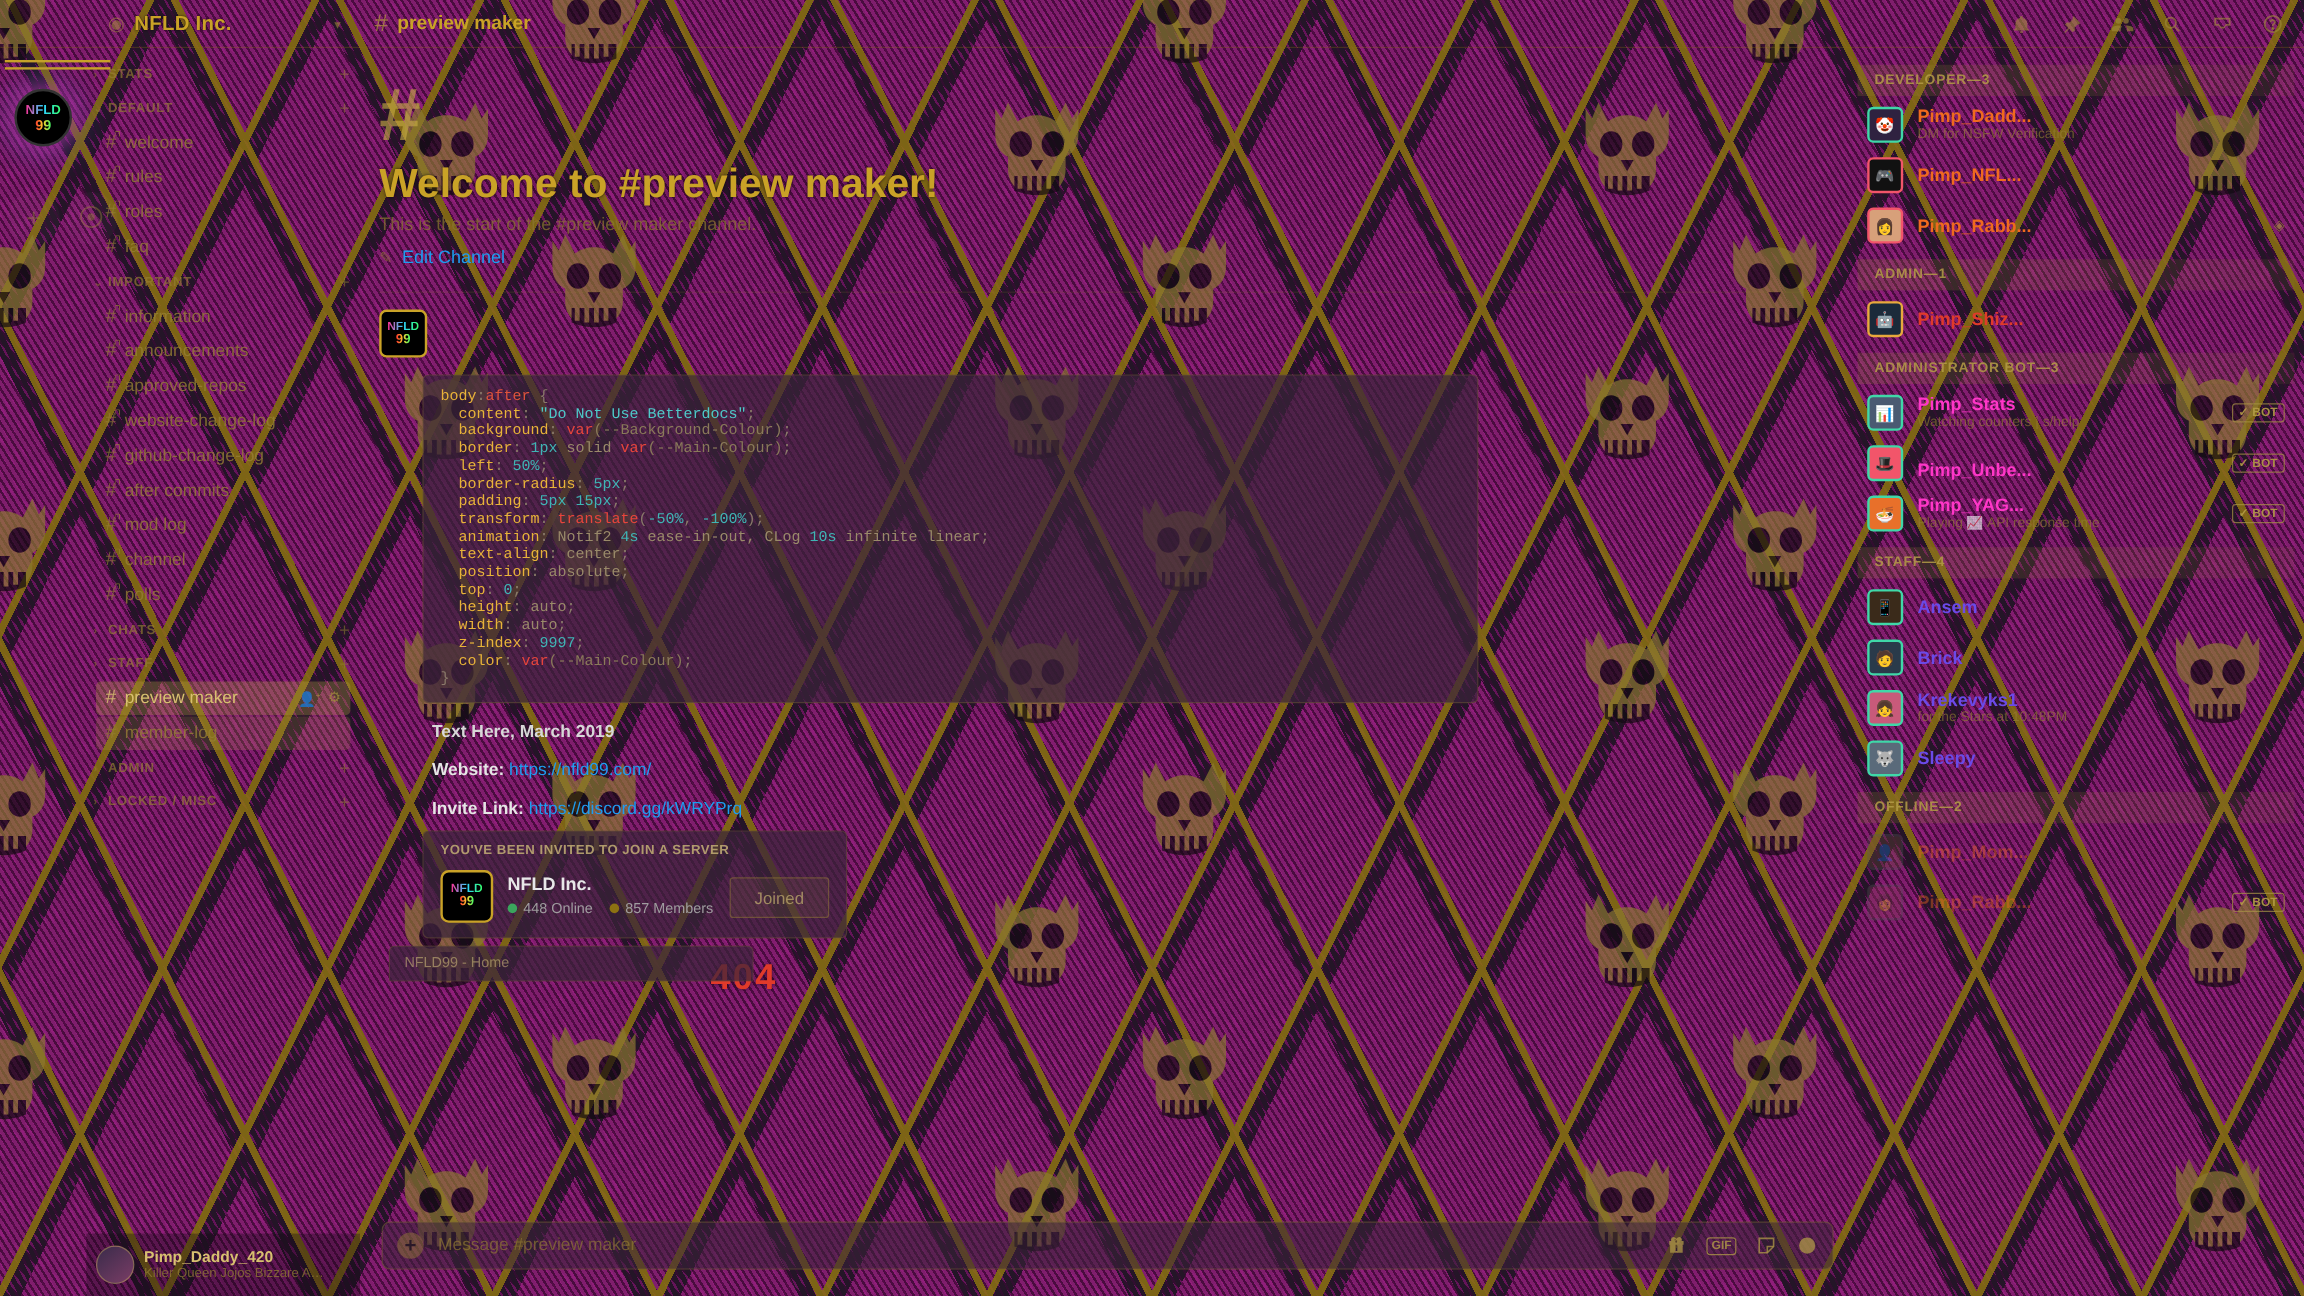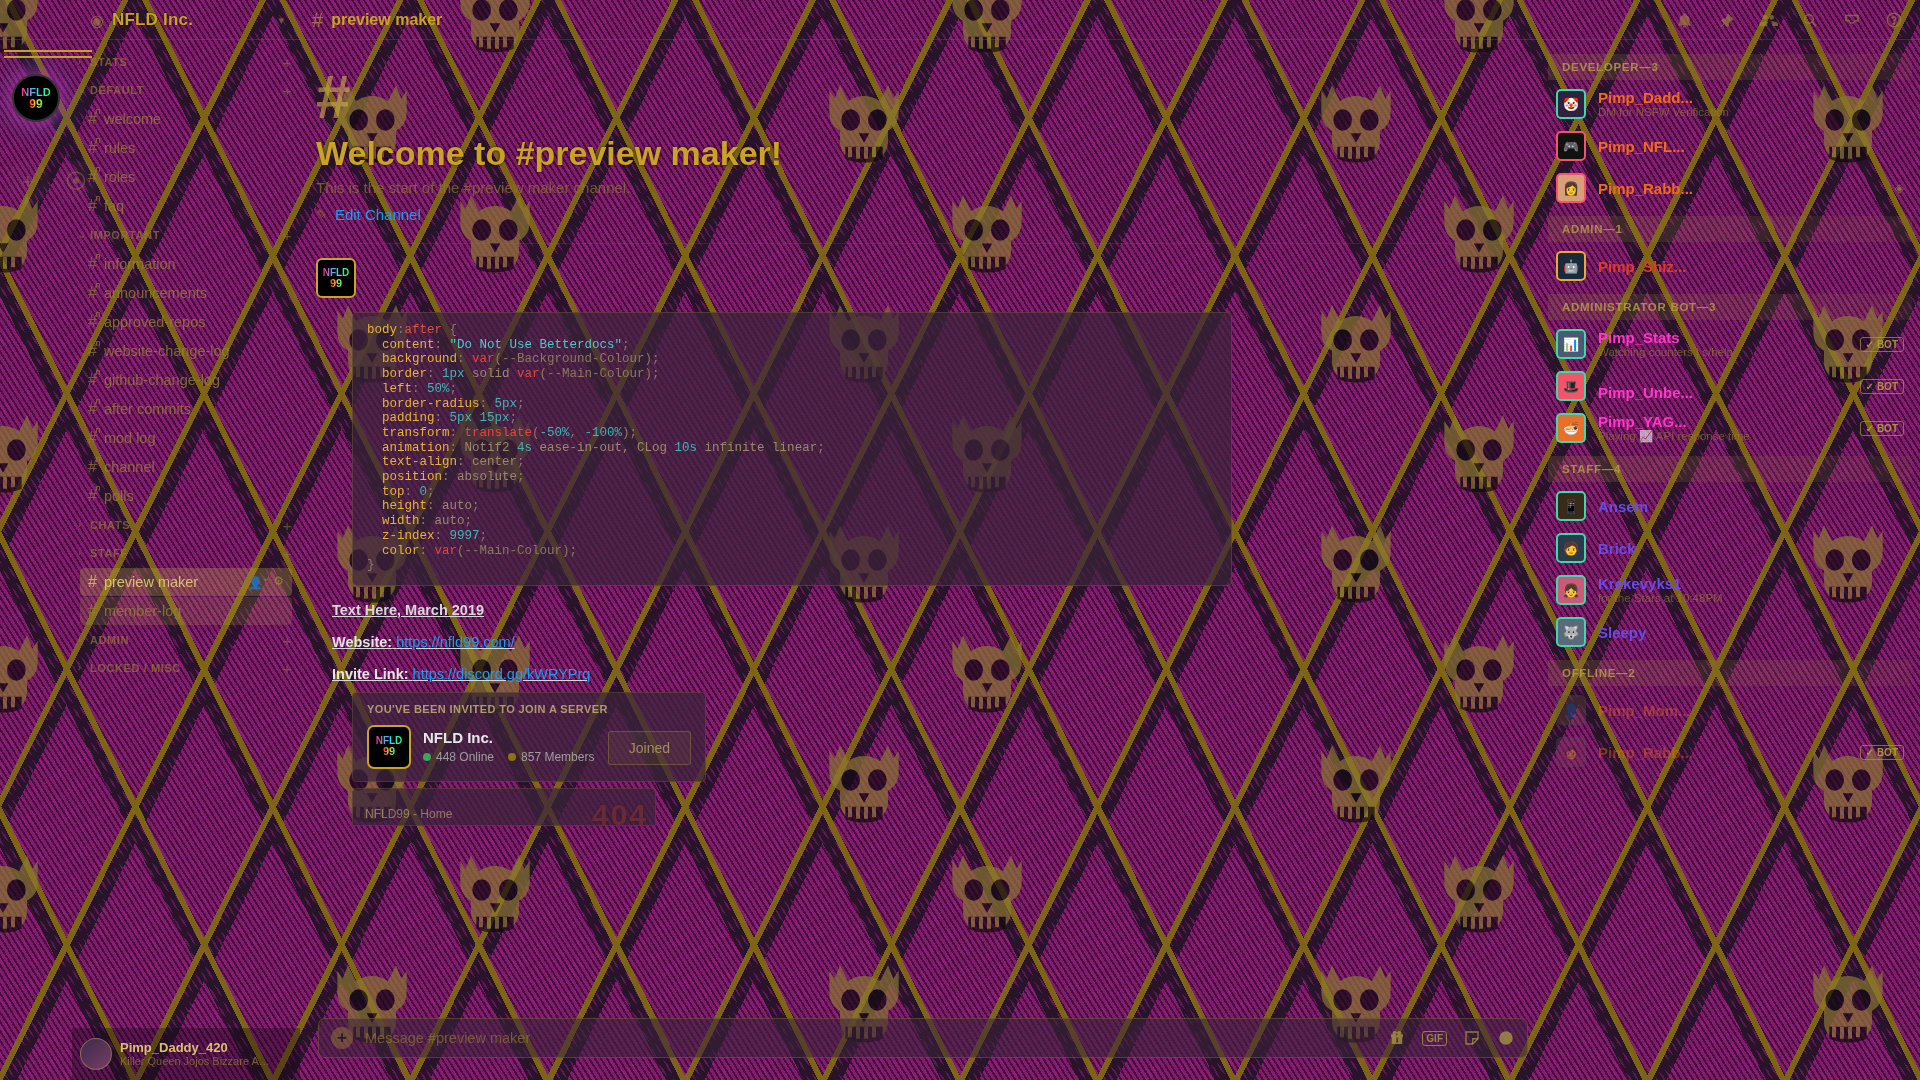--- a/index.html
+++ b/index.html
@@ -285,22 +285,22 @@
   .c-pseudo{ color: #e0533c; }
   .c-punc  { color: #8a7a6a; }
   .c-str   { color: #4ec9c9; }
   .c-num   { color: #3fb5b5; }
   .c-fn    { color: #e8453c; }
   .c-var   { color: #8a7a5a; }
   .c-kw    { color: #9a8a6a; }
 
   
   .chat-text {
-    margin: 16px 16px 0 32px;
-    color: #d8d8d8; font-size: 14.5px; font-weight: bold; text-decoration: underline;
+    margin: 16px 16px 0 60px;
+    color: #d8d8d8; font-size: 14.5px; font-weight: bold;
   }
   .chat-text a { color: #1f9cf0; text-decoration: none; font-weight: normal; }
   .chat-text .lbl { color: #e6e6e6; }
 
   
   #invite {
     margin: 10px 16px 0 52px;
     width: 354px;
     background: rgba(58,36,58,.72);
     border: 1px solid rgba(150,128,52,.25);
@@ -339,25 +339,25 @@
     position: absolute; right: 14px; top: 38px;
     padding: 8px 20px; border-radius: 3px;
     border: 1px solid rgba(150,128,52,.45);
     background: rgba(120,100,60,.18);
     color: rgba(190,170,110,.75); font-size: 14px;
     cursor: pointer;
   }
 
   
   #embed2 {
-    margin: 6px 16px 0 52px; width: 304px; height: 30px;
+    margin: 6px 16px 0 24px; width: 304px; height: 30px;
     background: rgba(58,36,58,.72);
     border: 1px solid rgba(150,128,52,.22);
     border-radius: 5px 5px 0 0;
-    padding: 18px 12px;
+    padding: 6px 12px;
     color: rgba(200,180,120,.6); font-size: 12px;
     overflow: hidden;
   }
   #embed2-big {
     position: absolute; left: 592px; top: 798px;
     color: #e03a2a; font-size: 30px; font-weight: bold;
     letter-spacing: 2px;
     text-shadow: 0 0 4px rgba(0,0,0,.6);
   }
 

